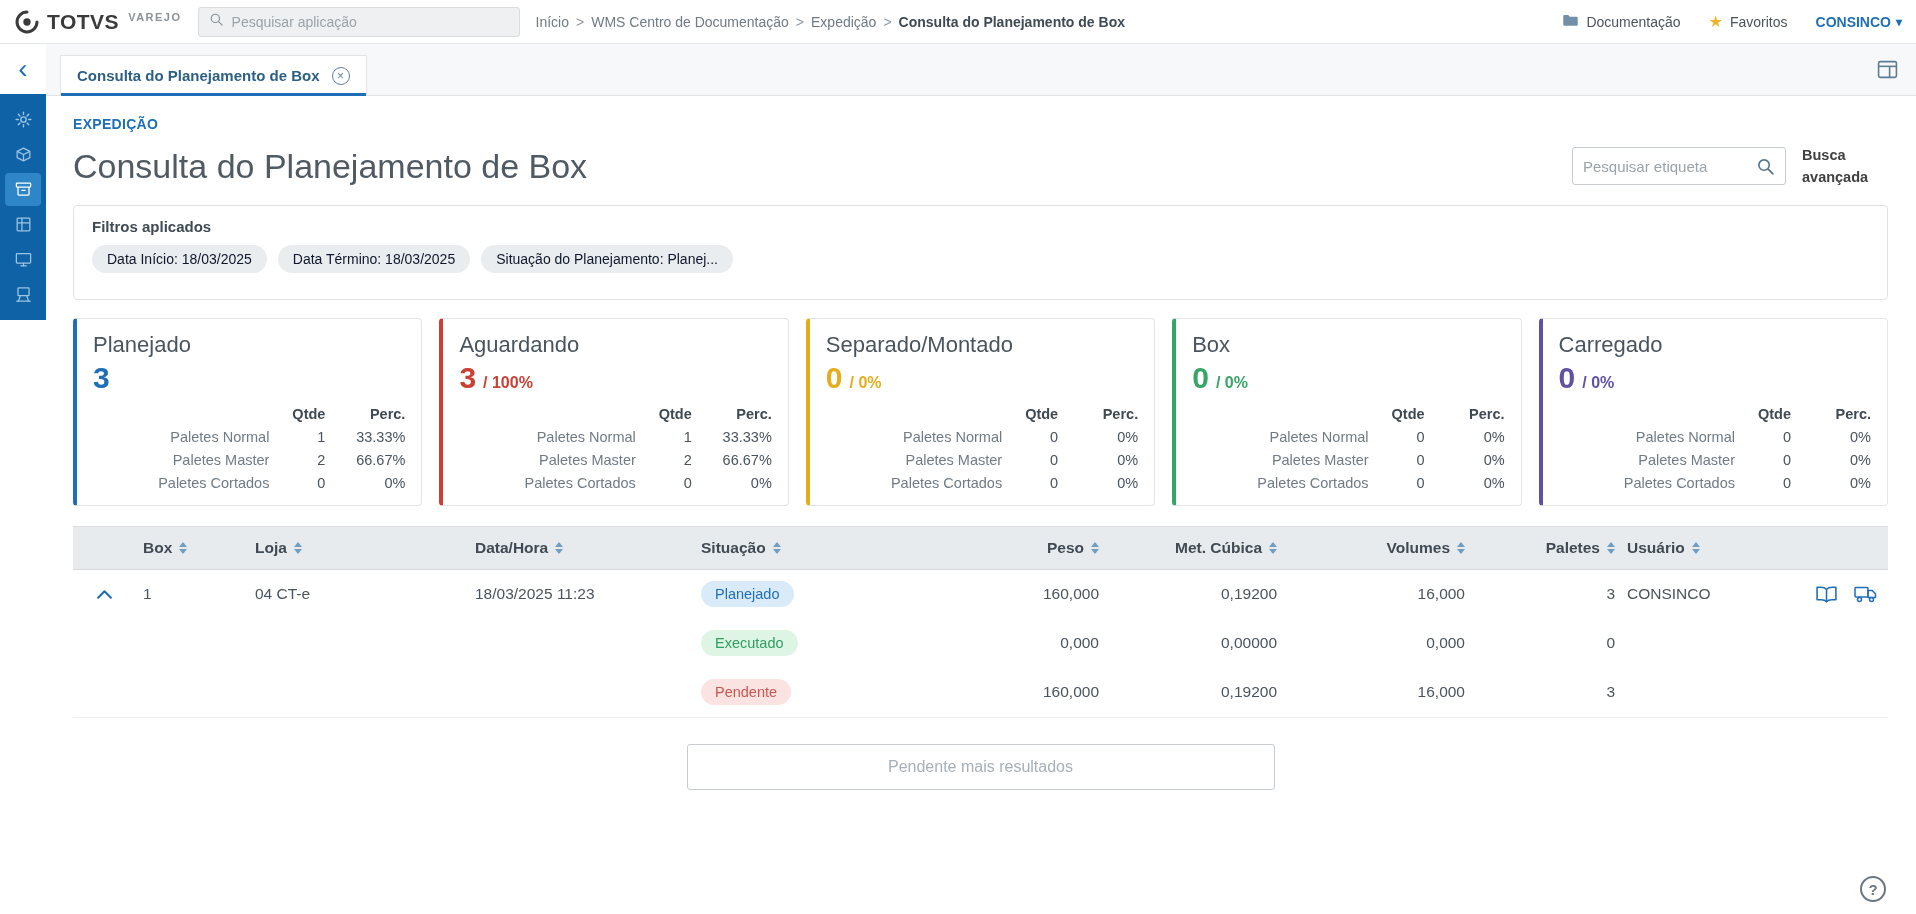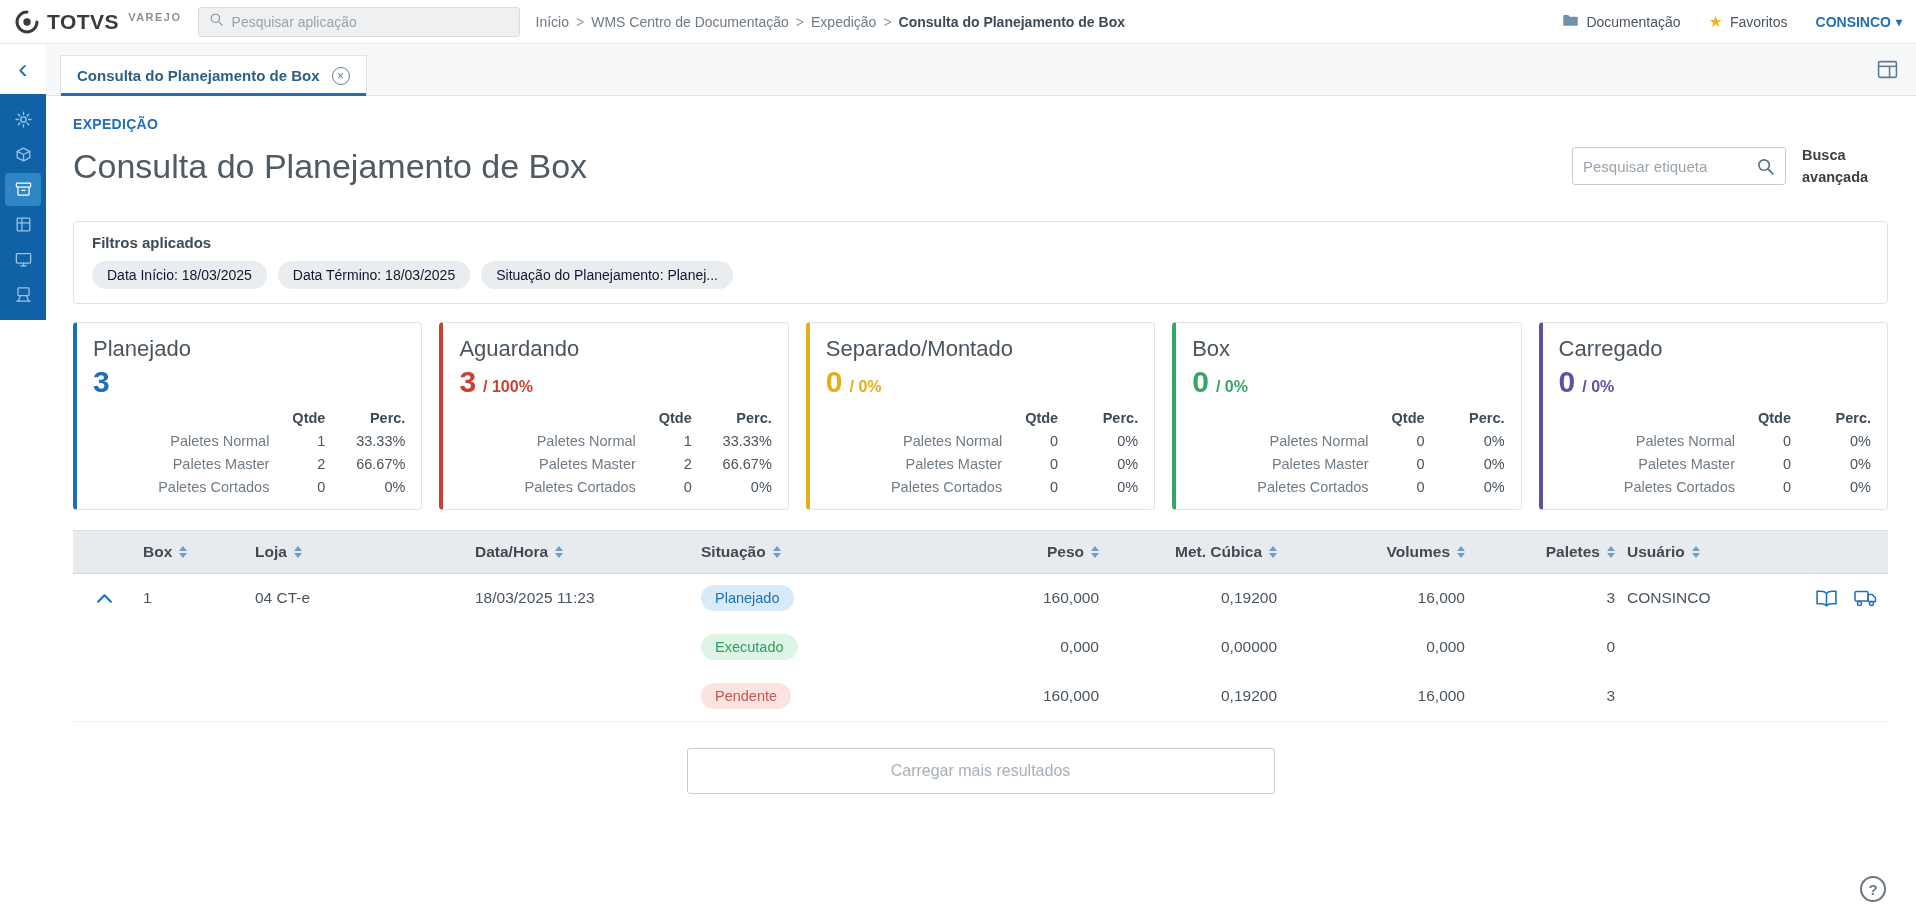--- a/index.html
+++ b/index.html
@@ -49,21 +49,21 @@
   .title-row { margin-top:12px; display:flex; justify-content:space-between; align-items:center; }
   .page-title { font-size:34px; font-weight:normal; color:#4f5a63; }
   .title-actions { display:flex; align-items:center; gap:16px; }
   .tag-search { width:214px; height:38px; border:1px solid #c6ccd1; border-radius:3px; background:#fff; display:flex; align-items:center; padding:0 10px; }
   .tag-search input { border:none; outline:none; flex:1; font-size:15px; font-family:inherit; color:#4a545e; min-width:0; }
   .tag-search input::placeholder { color:#9aa3ab; }
   .tag-search .mag { color:#4f7291; cursor:pointer; display:flex; }
   .adv-link { width:86px; color:#404040; font-size:14.5px; font-weight:bold; line-height:1.55; cursor:pointer; }
 
   
-  .filters-card { margin-top:32px; border:1px solid #dfe3e6; border-radius:4px; background:#fff; padding:12px 18px 14px; }
+  .filters-card { margin-top:16px; border:1px solid #dfe3e6; border-radius:4px; background:#fff; padding:12px 18px 26px; }
   .filters-title { font-size:15px; font-weight:bold; color:#3f4a54; }
   .chips { display:flex; gap:11px; margin-top:10px; }
   .chip { background:#e9edf0; border-radius:15px; padding:6px 15px; font-size:14px; color:#0f172a; cursor:pointer; white-space:nowrap; }
 
   
   .cards { margin-top:18px; display:grid; grid-template-columns:repeat(5,1fr); gap:17px; }
   .card { border:1px solid #e1e5e8; border-left:4px solid #ccc; border-radius:4px; background:#fff; height:188px; padding:13px 16px 14px; display:flex; flex-direction:column; }
   .card-title { font-size:22px; color:#4a545e; }
   .card-value { margin-top:3px; display:flex; align-items:baseline; gap:7px; }
   .cv-big { font-size:30px; font-weight:bold; }
@@ -512,20 +512,20 @@
               <div class="cell num">160,000</div>
               <div class="cell num">0,19200</div>
               <div class="cell num">16,000</div>
               <div class="cell num">3</div>
               <div></div>
                 <div></div>
             </div>
           </div>
         </section>
 
-        <button class="load-more">Carregar mais resultados</button>
+        <button class="load-more">Pendente mais resultados</button>
 
       </div>
     </main>
   </div>
 
   <div class="help-fab">?</div>
 </div>
 
 </body></html>

